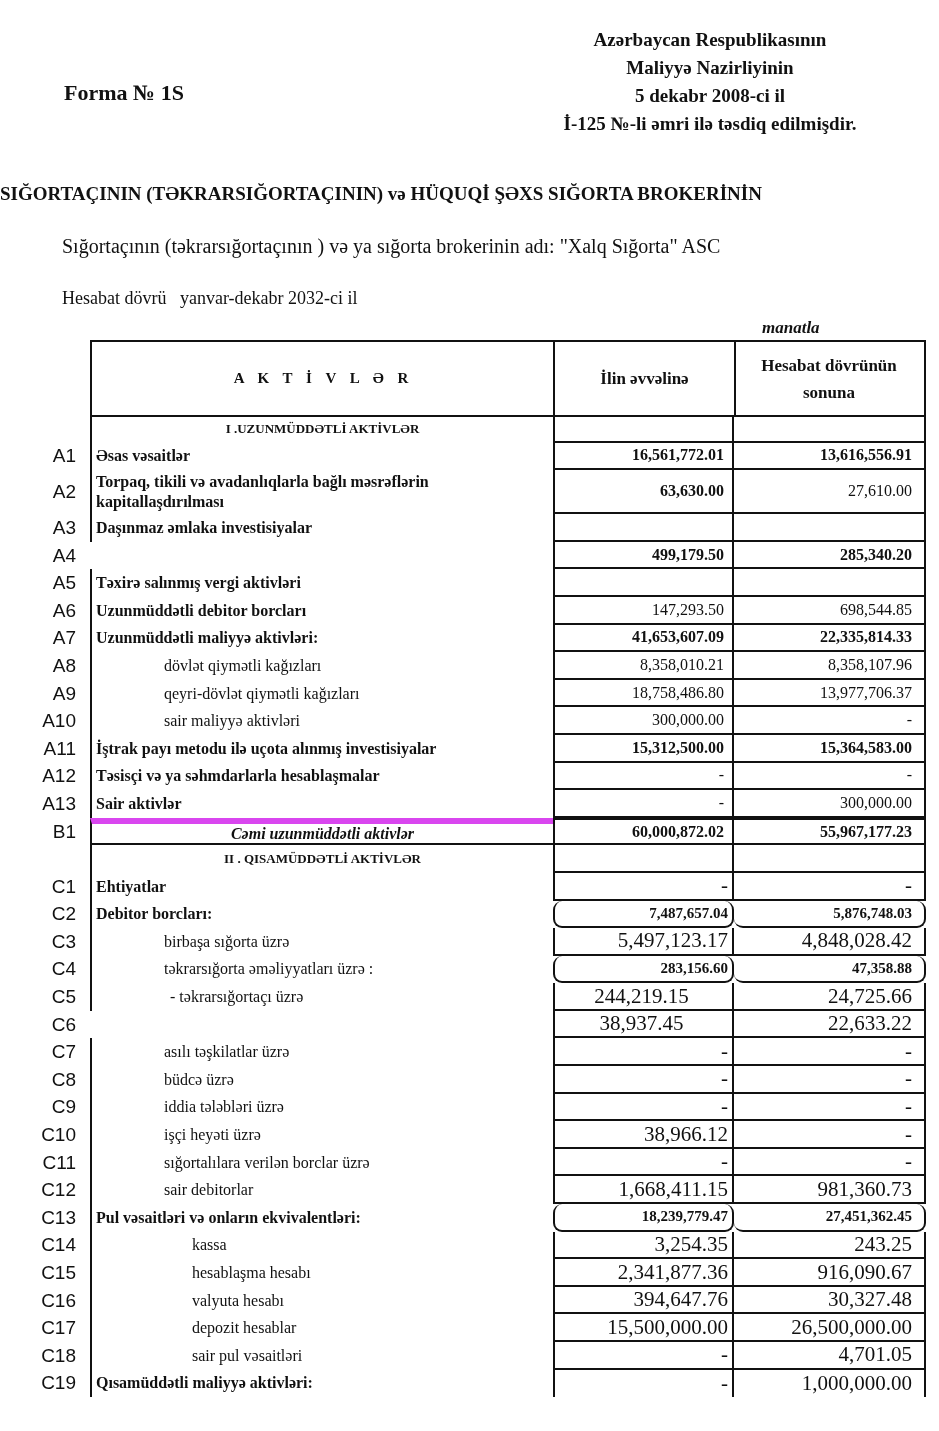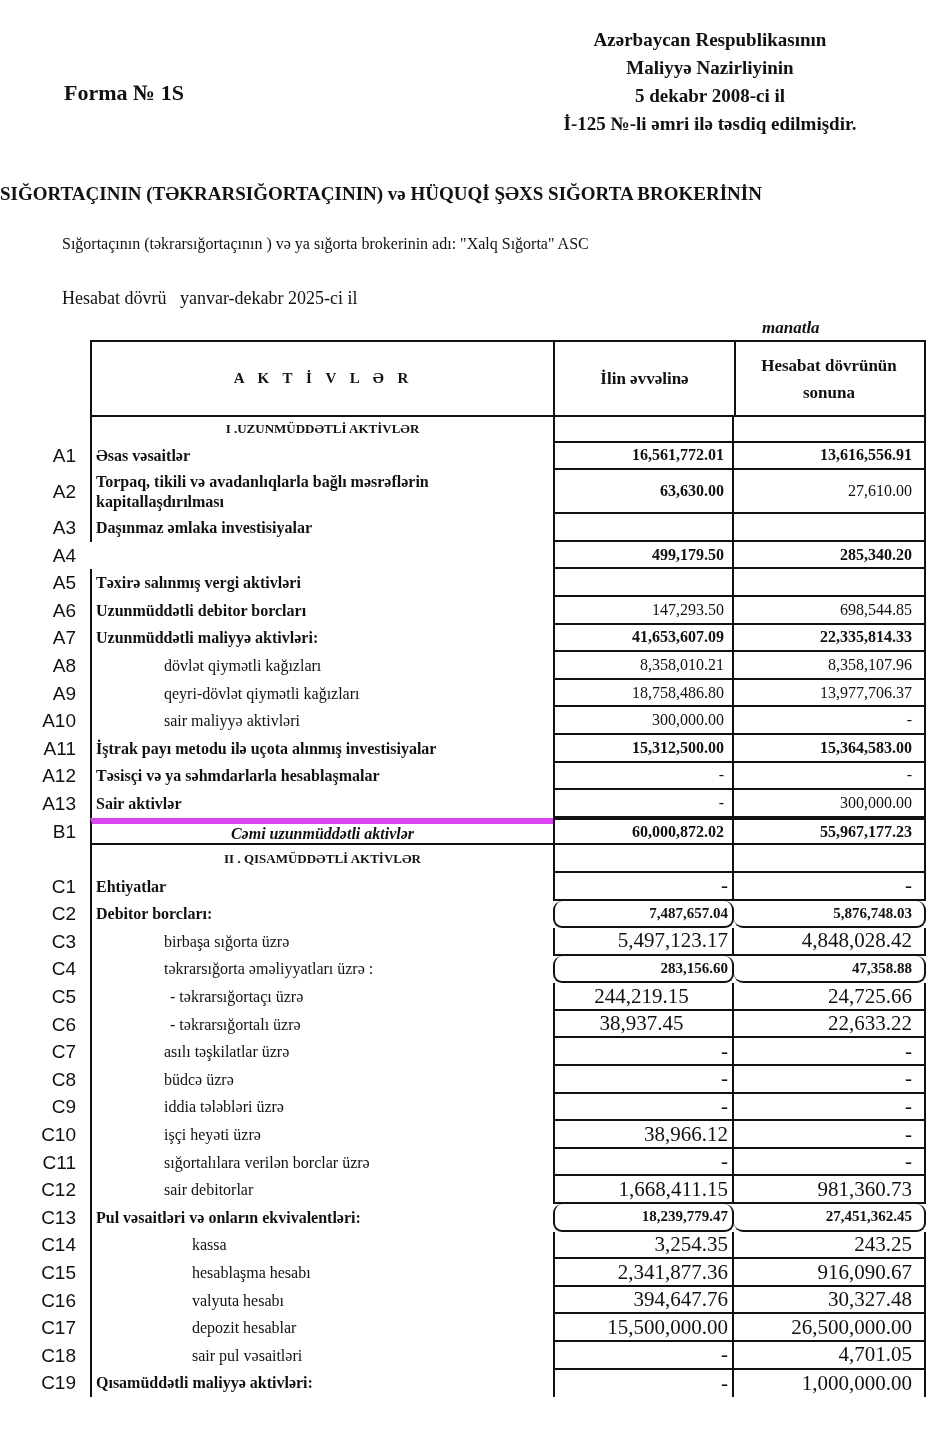--- a/index.html
+++ b/index.html
@@ -1,20 +1,20 @@
 <!DOCTYPE html>
 <html><head>
 <meta charset="utf-8">
 <style>
   html, body { margin: 0; padding: 0; background: #ffffff; }
   body { width: 939px; height: 1431px; position: relative; overflow: hidden; color: #111; font-family: "Liberation Serif", serif; }
   .form-no { position: absolute; left: 64px; top: 80px; font-size: 22px; font-weight: bold; }
   .approval { position: absolute; left: 520px; top: 26px; width: 380px; text-align: center; font-size: 19px; font-weight: bold; line-height: 28px; }
   .title { position: absolute; left: 0; width: 939px; top: 183px; text-align: left; font-size: 19px; font-weight: bold; }
-  .insurer { position: absolute; left: 62px; top: 235px; font-size: 16px; }
+  .insurer { position: absolute; left: 62px; top: 235px; font-size: 20px; }
   .period { position: absolute; left: 62px; top: 288px; font-size: 18px; white-space: pre; }
   .unit { position: absolute; left: 762px; top: 318px; font-size: 17px; font-weight: bold; font-style: italic; }
 
   .grid { position: absolute; left: 0; top: 340px; width: 900px; margin-left: 32px; }
   .hdr { position: relative; height: 75px; }
   .hdr .c-label { position: absolute; left: 58px; top: 0; width: 463px; height: 73px; border: 2px solid #111; border-right: none; display:flex; align-items:center; justify-content:center; font-weight:bold; font-size: 15px; letter-spacing: 5px; font-family: "Liberation Serif", serif; }
   .hdr .c-v1 { position: absolute; left: 521px; top: 0; width: 179px; height: 73px; border: 2px solid #111; display:flex; align-items:center; justify-content:center; font-weight:bold; font-size: 17px; }
   .hdr .c-v2 { position: absolute; left: 702px; top: 0; width: 190px; height: 73px; border: 2px solid #111; border-left: none; display:flex; align-items:center; justify-content:center; text-align:center; font-weight:bold; font-size: 17px; line-height: 27px; }
 
   .row { position: relative; height: 27.6px; }
@@ -45,21 +45,21 @@
 
 <div class="approval">
   <div>Azərbaycan Respublikasının</div>
   <div>Maliyyə Nazirliyinin</div>
   <div>5 dekabr 2008-ci il</div>
   <div>İ-125 №-li əmri ilə təsdiq edilmişdir.</div>
 </div>
 
 <div class="title">SIĞORTAÇININ (TƏKRARSIĞORTAÇININ) və HÜQUQİ ŞƏXS SIĞORTA BROKERİNİN</div>
 <div class="insurer">Sığortaçının (təkrarsığortaçının ) və ya sığorta brokerinin adı: "Xalq Sığorta" ASC</div>
-<div class="period">Hesabat dövrü   yanvar-dekabr 2025-ci il</div>
+<div class="period">Hesabat dövrü   yanvar-dekabr 2032-ci il</div>
 <div class="unit">manatla</div>
 
 <div class="grid">
   <div class="hdr">
     <div class="c-label">A K T İ V L Ə R</div>
     <div class="c-v1">İlin əvvəlinə</div>
     <div class="c-v2">Hesabat dövrünün sonuna</div>
   </div>
 
   <div class="row first">
@@ -183,21 +183,20 @@
     <div class="v2 b">47,358.88</div>
   </div>
   <div class="row big">
     <div class="code">C5</div>
     <div class="label dash">- təkrarsığortaçı üzrə</div>
     <div class="v1" style="justify-content:center;">244,219.15</div>
     <div class="v2">24,725.66</div>
   </div>
   <div class="row big">
     <div class="code">C6</div>
-    <div class="label dash">- təkrarsığortalı üzrə</div>
     <div class="v1" style="justify-content:center;">38,937.45</div>
     <div class="v2">22,633.22</div>
   </div>
   <div class="row big">
     <div class="code">C7</div>
     <div class="label sub1">asılı təşkilatlar üzrə</div>
     <div class="v1">-</div>
     <div class="v2">-</div>
   </div>
   <div class="row big">

